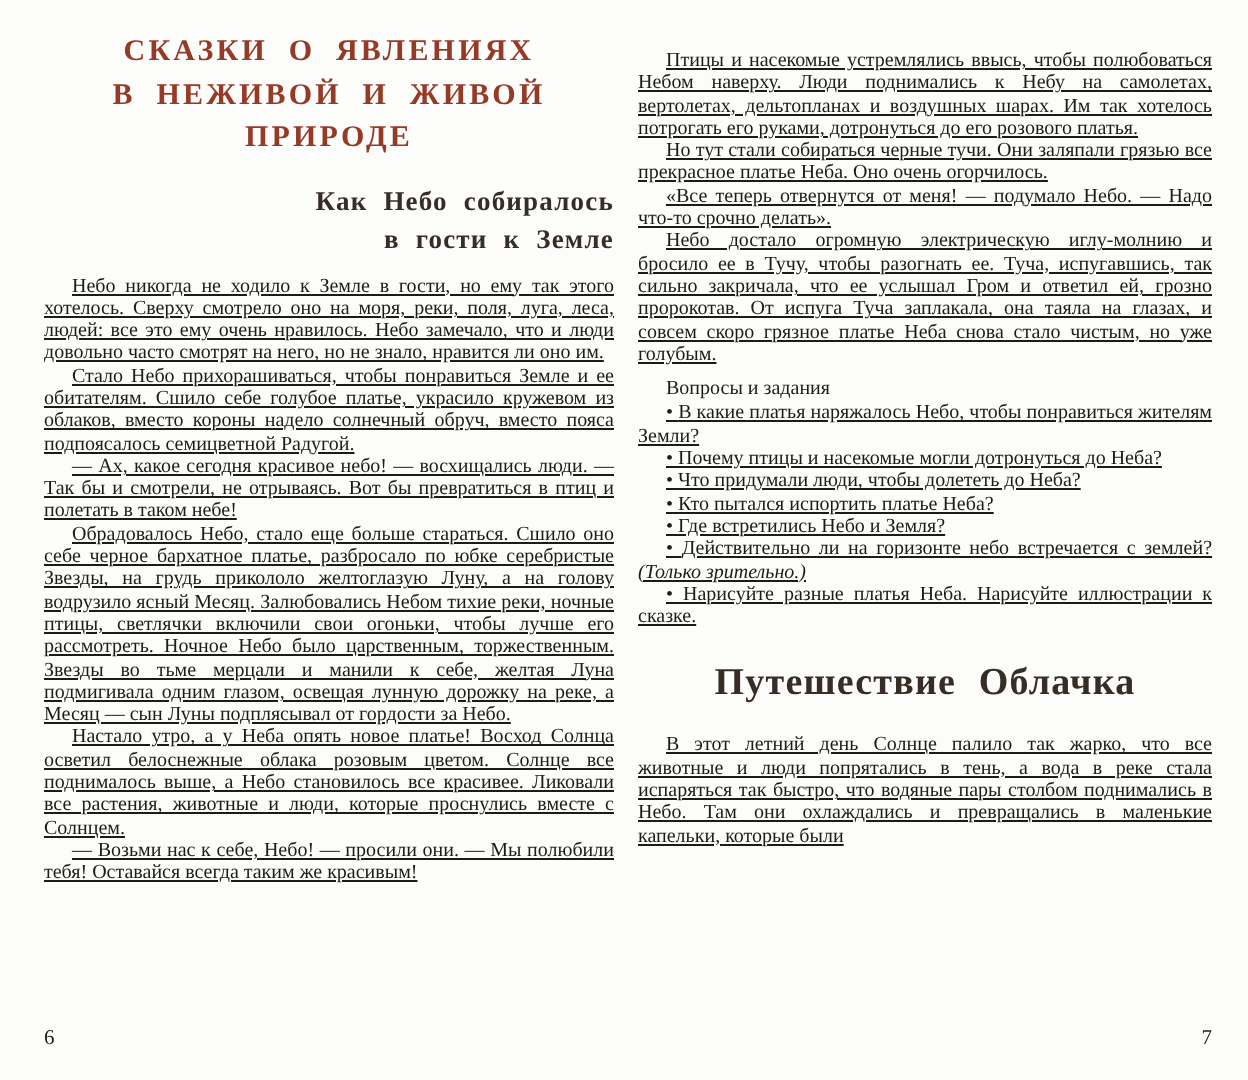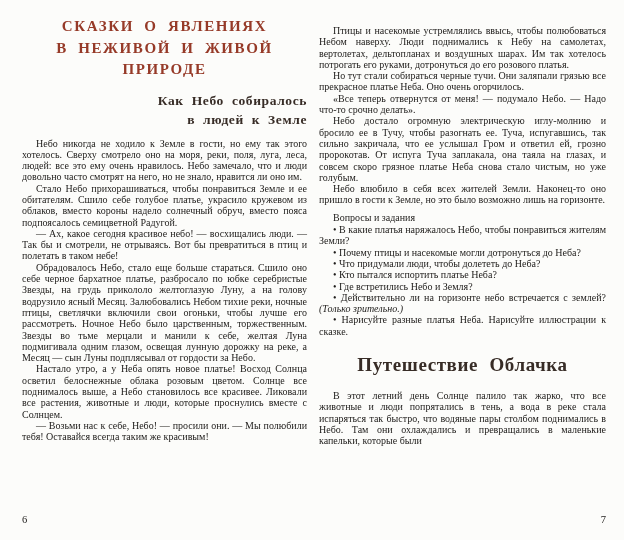--- a/index.html
+++ b/index.html
@@ -40,21 +40,21 @@
   .story-title{
     text-align:right;
     color:var(--color-title-dark);
     font-weight:bold;
     font-size:13.5px;
     line-height:19.5px;
     letter-spacing:0.6px;
     word-spacing:4px;
     margin-top:10px;
   }
-  .body-text{margin-top:8px;}
+  .body-text{margin-top:8px;text-decoration:underline;}
   .body-text p{
     margin:0;
     font-size:10px;
     line-height:11.3px;
     text-align:justify;
     text-indent:14px;
     color:var(--color-body-text);
   }
   .questions-heading{
     font-weight:normal;
@@ -90,40 +90,39 @@
 <div class="spread">
 
   <div class="page page-left">
     <div class="section-title">
       <div>СКАЗКИ О ЯВЛЕНИЯХ</div>
       <div>В НЕЖИВОЙ И ЖИВОЙ</div>
       <div>ПРИРОДЕ</div>
     </div>
     <div class="story-title">
       <div>Как Небо собиралось</div>
-      <div>в людей к Земле</div>
+      <div>в гости к Земле</div>
     </div>
     <div class="body-text">
       <p>Небо никогда не ходило к Земле в гости, но ему так этого хотелось. Сверху смотрело оно на моря, реки, поля, луга, леса, людей: все это ему очень нравилось. Небо замечало, что и люди довольно часто смотрят на него, но не знало, нравится ли оно им.</p>
       <p>Стало Небо прихорашиваться, чтобы понравиться Земле и ее обитателям. Сшило себе голубое платье, украсило кружевом из облаков, вместо короны надело солнечный обруч, вместо пояса подпоясалось семицветной Радугой.</p>
       <p>— Ах, какое сегодня красивое небо! — восхищались люди. — Так бы и смотрели, не отрываясь. Вот бы превратиться в птиц и полетать в таком небе!</p>
       <p>Обрадовалось Небо, стало еще больше стараться. Сшило оно себе черное бархатное платье, разбросало по юбке серебристые Звезды, на грудь прикололо желтоглазую Луну, а на голову водрузило ясный Месяц. Залюбовались Небом тихие реки, ночные птицы, светлячки включили свои огоньки, чтобы лучше его рассмотреть. Ночное Небо было царственным, торжественным. Звезды во тьме мерцали и манили к себе, желтая Луна подмигивала одним глазом, освещая лунную дорожку на реке, а Месяц — сын Луны подплясывал от гордости за Небо.</p>
       <p>Настало утро, а у Неба опять новое платье! Восход Солнца осветил белоснежные облака розовым цветом. Солнце все поднималось выше, а Небо становилось все красивее. Ликовали все растения, животные и люди, которые проснулись вместе с Солнцем.</p>
       <p>— Возьми нас к себе, Небо! — просили они. — Мы полюбили тебя! Оставайся всегда таким же красивым!</p>
     </div>
     <div class="page-number pn-left">6</div>
   </div>
 
   <div class="page page-right">
     <div class="body-text" style="margin-top:0;">
       <p>Птицы и насекомые устремлялись ввысь, чтобы полюбоваться Небом наверху. Люди поднимались к Небу на самолетах, вертолетах, дельтопланах и воздушных шарах. Им так хотелось потрогать его руками, дотронуться до его розового платья.</p>
       <p>Но тут стали собираться черные тучи. Они заляпали грязью все прекрасное платье Неба. Оно очень огорчилось.</p>
       <p>«Все теперь отвернутся от меня! — подумало Небо. — Надо что-то срочно делать».</p>
       <p>Небо достало огромную электрическую иглу-молнию и бросило ее в Тучу, чтобы разогнать ее. Туча, испугавшись, так сильно закричала, что ее услышал Гром и ответил ей, грозно пророкотав. От испуга Туча заплакала, она таяла на глазах, и совсем скоро грязное платье Неба снова стало чистым, но уже голубым.</p>
-      <p>Небо влюбило в себя всех жителей Земли. Наконец-то оно пришло в гости к Земле, но это было возможно лишь на горизонте.</p>
     </div>
     <div class="questions-heading">Вопросы и задания</div>
     <div class="body-text" style="margin-top:0;">
       <p><span>•</span> <span>В какие платья наряжалось Небо, чтобы понравиться жителям Земли?</span></p>
       <p><span>•</span> <span>Почему птицы и насекомые могли дотронуться до Неба?</span></p>
       <p><span>•</span> <span>Что придумали люди, чтобы долететь до Неба?</span></p>
       <p><span>•</span> <span>Кто пытался испортить платье Неба?</span></p>
       <p><span>•</span> <span>Где встретились Небо и Земля?</span></p>
       <p><span>•</span> <span>Действительно ли на горизонте небо встречается с землей?</span> <span class="question-note">(Только зрительно.)</span></p>
       <p><span>•</span> <span>Нарисуйте разные платья Неба. Нарисуйте иллюстрации к сказке.</span></p>

